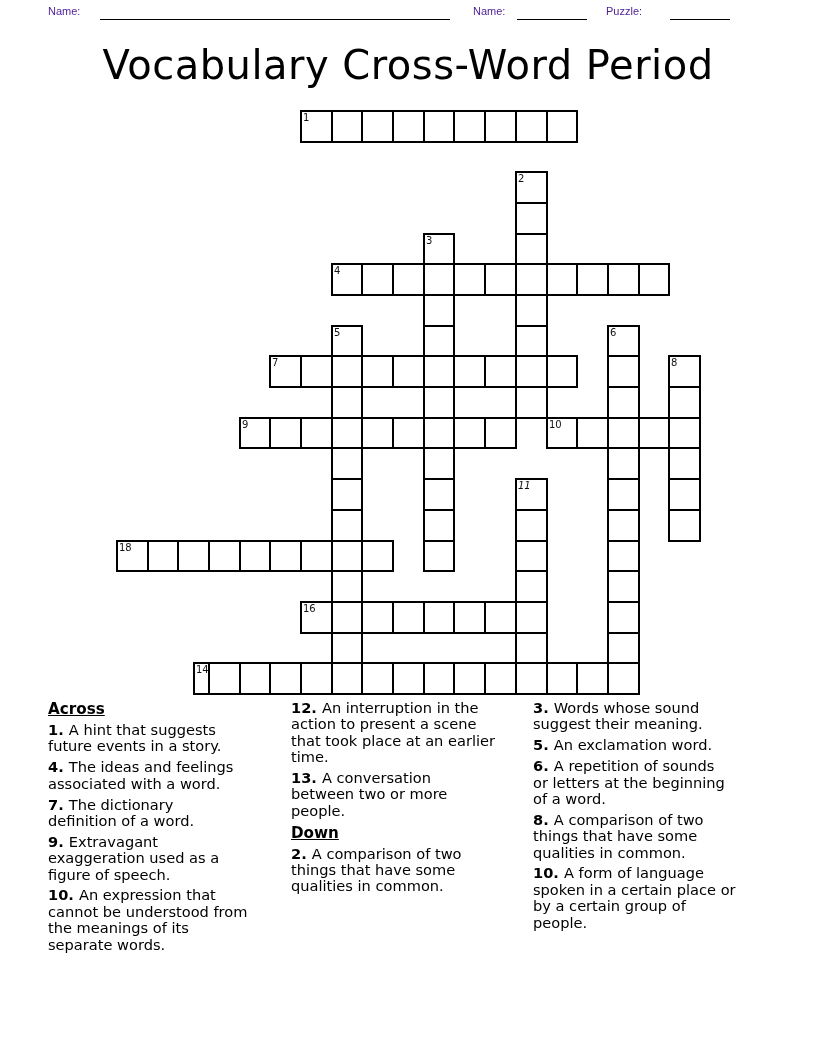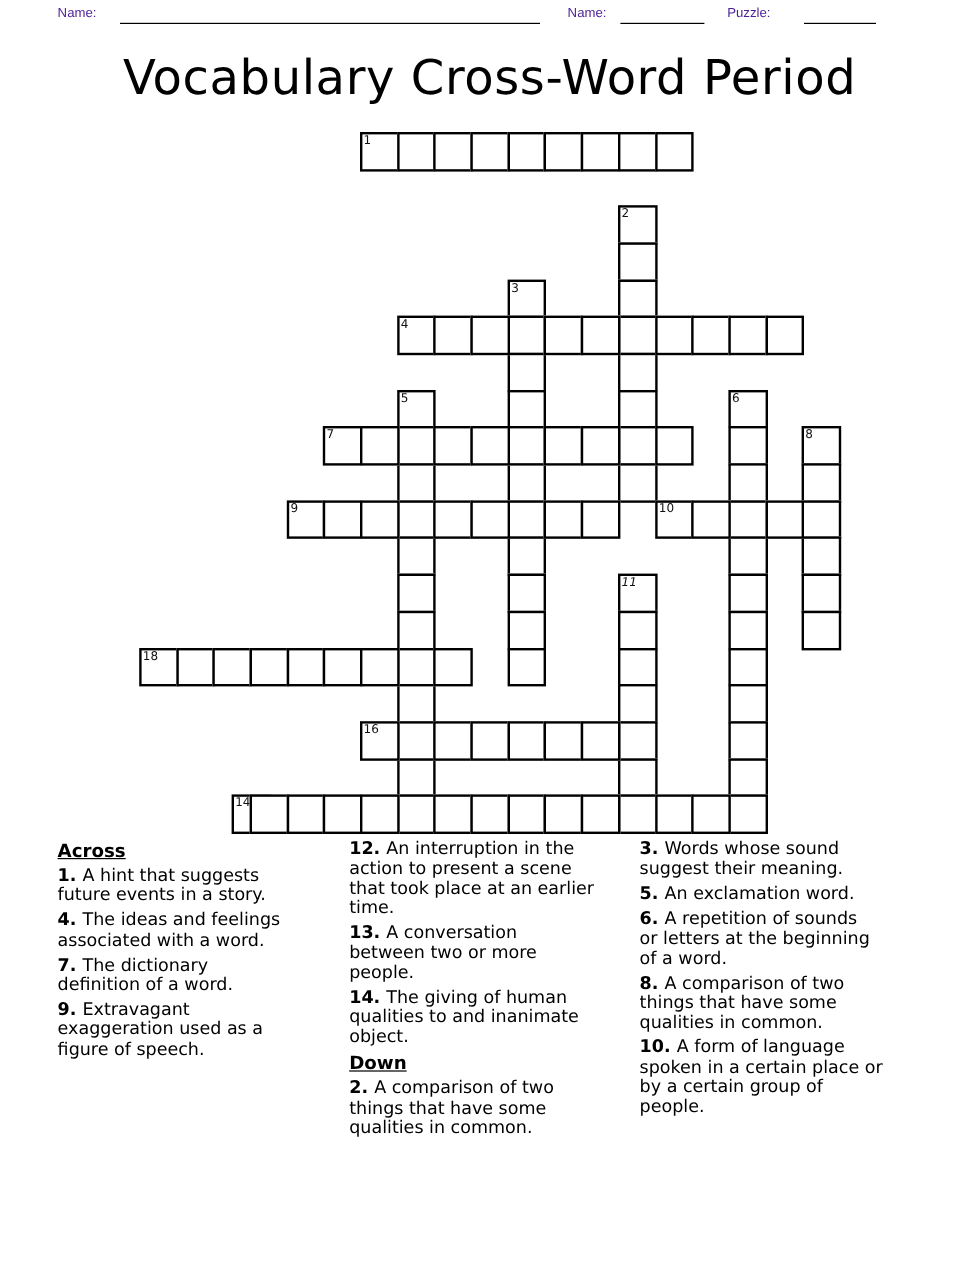--- a/index.html
+++ b/index.html
@@ -199,25 +199,25 @@
     <div class="cell" style="left: 576px; top: 662px; width: 33px; height: 33px;"></div>
   </div>
 
 <div id="clues">
     <div class="clue-col" style="left: 48px;">
       <div class="clue-block clue-header">Across</div>
       <div class="clue-block"><span class="clue-num">1. </span>A hint that suggests<br>future events in a story.</div>
       <div class="clue-block"><span class="clue-num">4. </span>The ideas and feelings<br>associated with a word.</div>
       <div class="clue-block"><span class="clue-num">7. </span>The dictionary<br>definition of a word.</div>
       <div class="clue-block"><span class="clue-num">9. </span>Extravagant<br>exaggeration used as a<br>figure of speech.</div>
+      <div class="clue-block"><span class="clue-num">10. </span>An expression that<br>cannot be understood from<br>the meanings of its<br>separate words.</div>
     </div>
     <div class="clue-col" style="left: 291px;">
       <div class="clue-block"><span class="clue-num">12. </span>An interruption in the<br>action to present a scene<br>that took place at an earlier<br>time.</div>
       <div class="clue-block"><span class="clue-num">13. </span>A conversation<br>between two or more<br>people.</div>
-      <div class="clue-block"><span class="clue-num">14. </span>The giving of human<br>qualities to and inanimate<br>object.</div>
       <div class="clue-block clue-header">Down</div>
       <div class="clue-block"><span class="clue-num">2. </span>A comparison of two<br>things that have some<br>qualities in common.</div>
     </div>
     <div class="clue-col" style="left: 533px;">
       <div class="clue-block"><span class="clue-num">3. </span>Words whose sound<br>suggest their meaning.</div>
       <div class="clue-block"><span class="clue-num">5. </span>An exclamation word.</div>
       <div class="clue-block"><span class="clue-num">6. </span>A repetition of sounds<br>or letters at the beginning<br>of a word.</div>
       <div class="clue-block"><span class="clue-num">8. </span>A comparison of two<br>things that have some<br>qualities in common.</div>
       <div class="clue-block"><span class="clue-num">10. </span>A form of language<br>spoken in a certain place or<br>by a certain group of<br>people.</div>
     </div>

